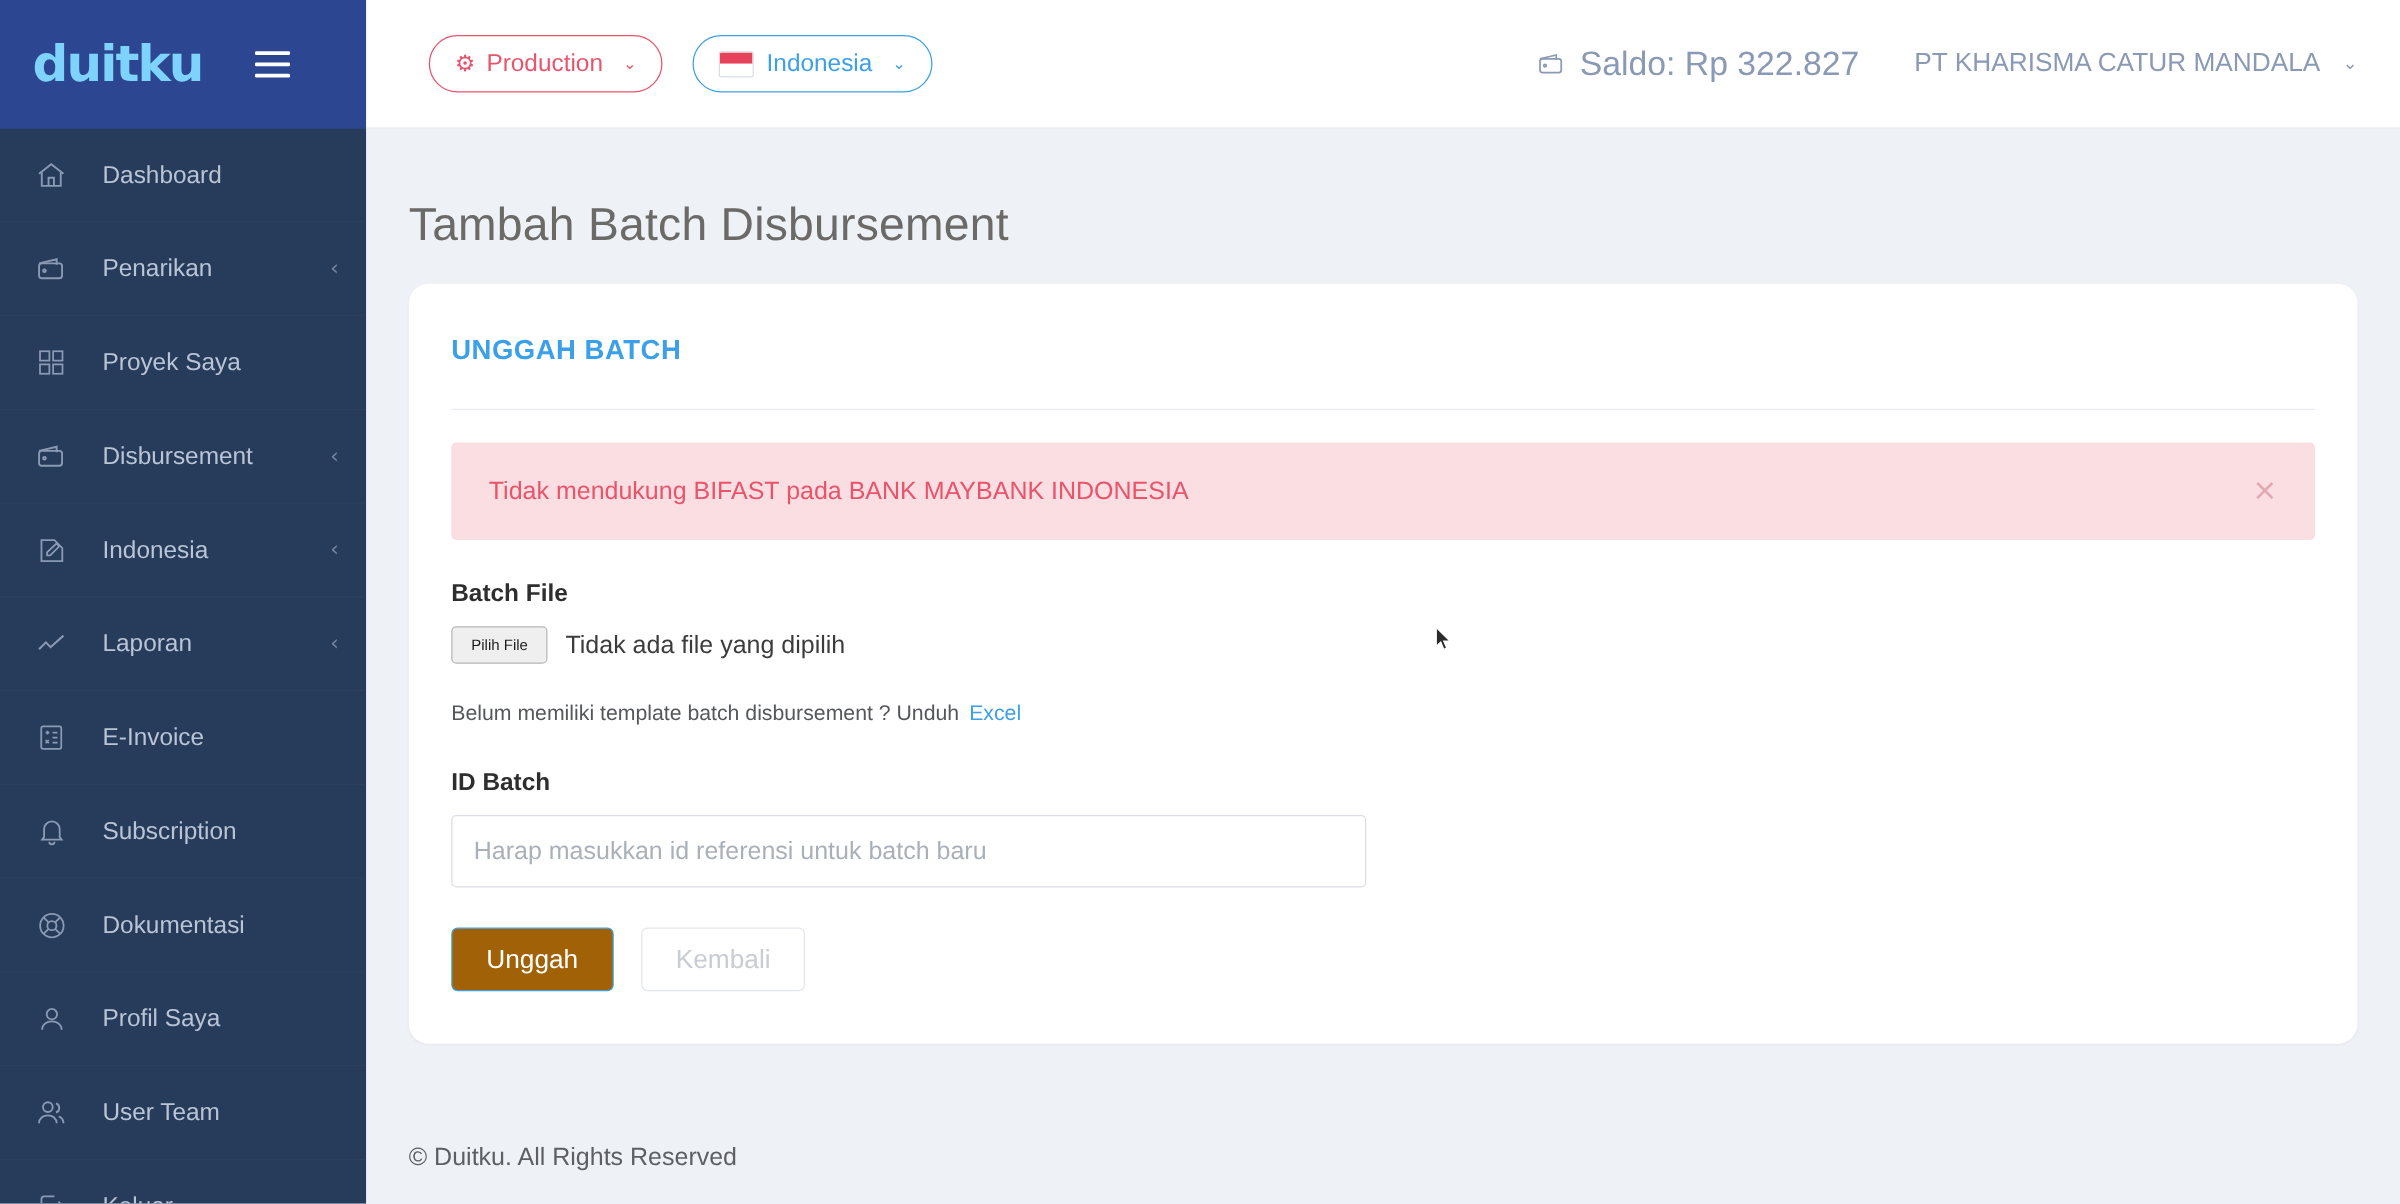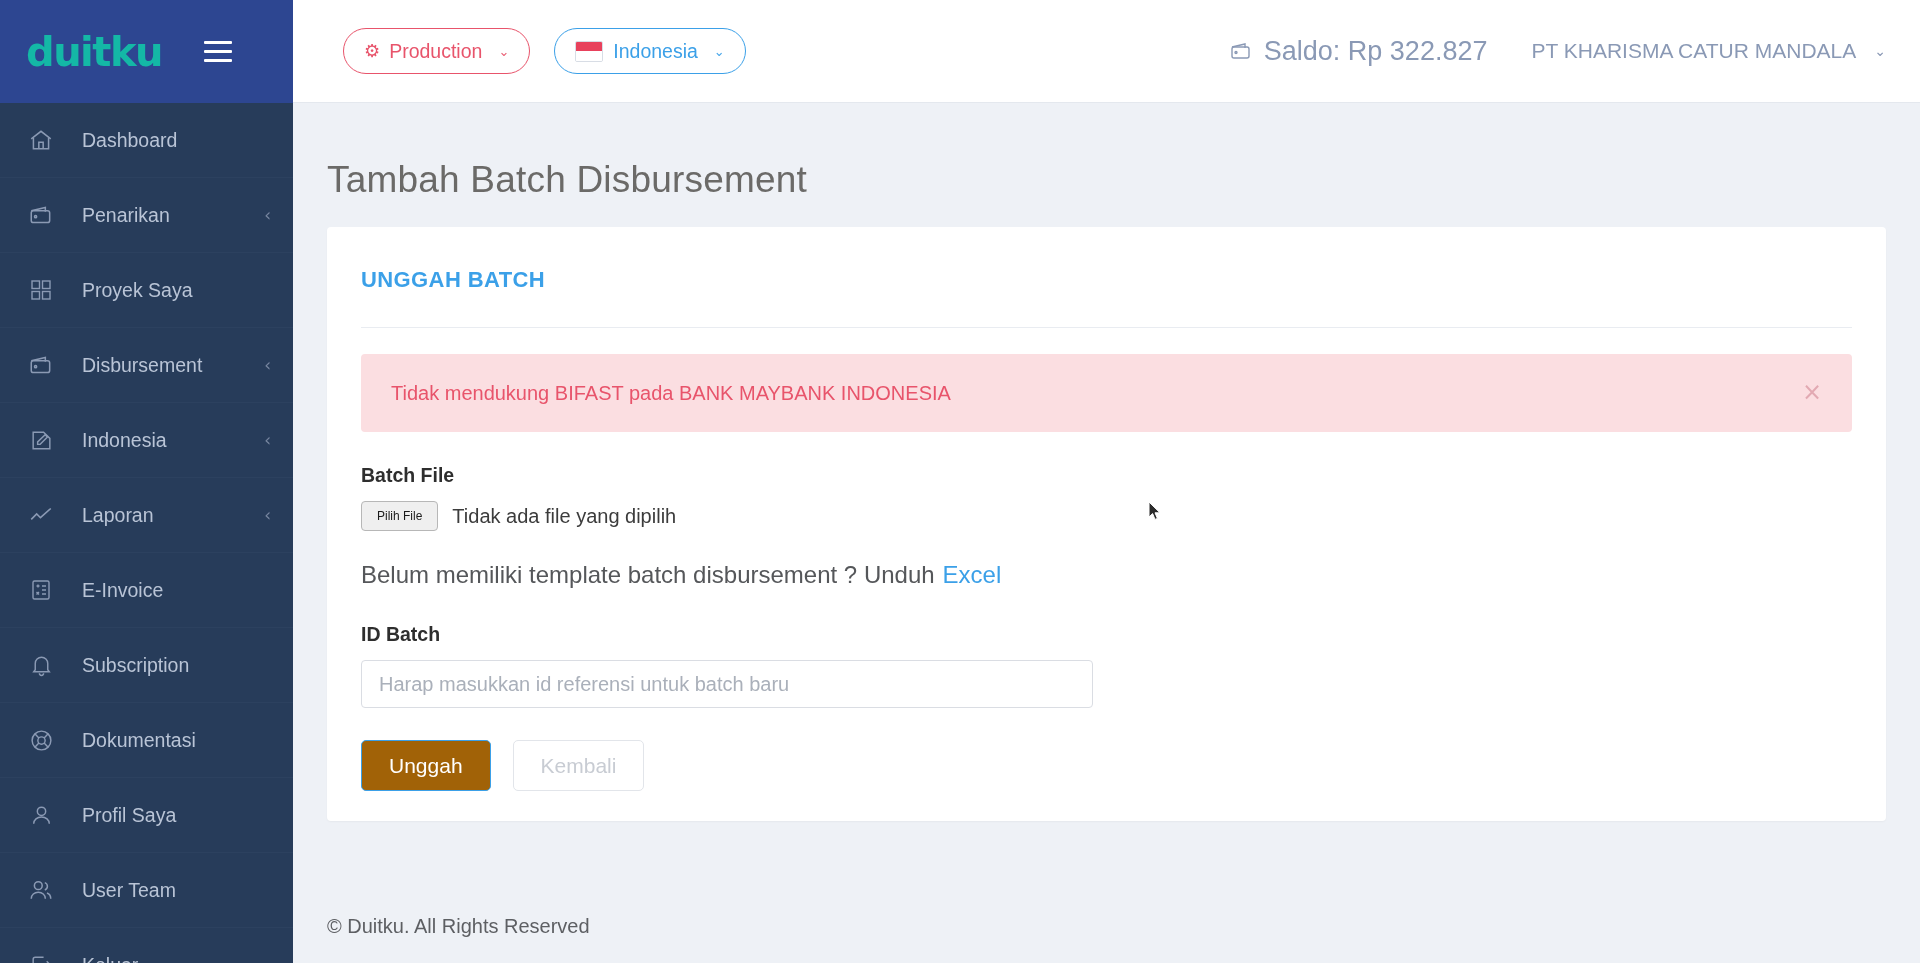--- a/index.html
+++ b/index.html
@@ -22,21 +22,21 @@
   }
   .brand {
     height: 103px;
     background: #2d4691;
     display: flex; align-items: center;
     padding: 0 26px;
     justify-content: flex-start;
     gap: 42px;
   }
   .brand-logo {
-    color: #14b8a6;
+    color: #7dd3fc;
     font-size: 40px;
     font-weight: bold;
     letter-spacing: -1.5px;
     line-height: 1;
     font-family: "DejaVu Sans", sans-serif;
   }
   .hamburger {
     display: flex; flex-direction: column; gap: 6px;
     cursor: pointer;
   }
@@ -129,22 +129,22 @@
   #page-title {
     font-size: 37px;
     color: #6b6a68;
     font-weight: normal;
     margin: 36px 0 26px 0;
     padding-left: 0;
     letter-spacing: .2px;
   }
   .card {
     background: #ffffff;
-    border-radius: 4px;
-    padding: 40px 34px 30px 34px;
+    border-radius: 16px;
+    padding: 40px 34px 42px 34px;
     box-shadow: 0 1px 2px rgba(0,0,0,.04);
   }
   .card-title {
     color: #3ba0e8;
     font-size: 22px;
     font-weight: bold;
     letter-spacing: .4px;
     padding-bottom: 34px;
     border-bottom: 1px solid #e9ecf1;
     margin-bottom: 26px;
@@ -173,25 +173,25 @@
     background: #efefef;
     border-radius: 4px;
     padding: 7px 15px;
     font-size: 12px;
     color: #1c1c1c;
     cursor: pointer;
     font-family: "Liberation Sans", sans-serif;
   }
   .file-status { font-size: 20px; color: #3c3c3c; margin-left: 14px; }
   .hint-row {
-    font-size: 24px; color: #55575a; margin-bottom: 34px;
+    font-size: 17px; color: #55575a; margin-bottom: 34px;
   }
   .hint-link { color: #3ba0e8; cursor: pointer; margin-left: 8px; }
   .text-input {
-    width: 732px; height: 48px;
+    width: 732px; height: 58px;
     border: 1px solid #dadde3; border-radius: 4px;
     padding: 0 17px;
     font-size: 20px; color: #33363b;
     font-family: "Liberation Sans", sans-serif;
     background: #fff;
     outline: none;
     display: block;
     margin-bottom: 32px;
   }
   .text-input::placeholder { color: #aab0ba; }

